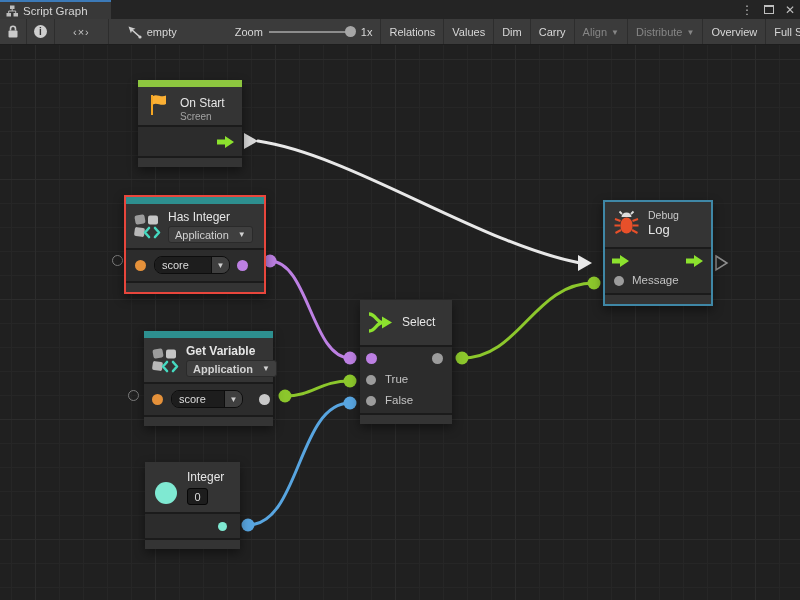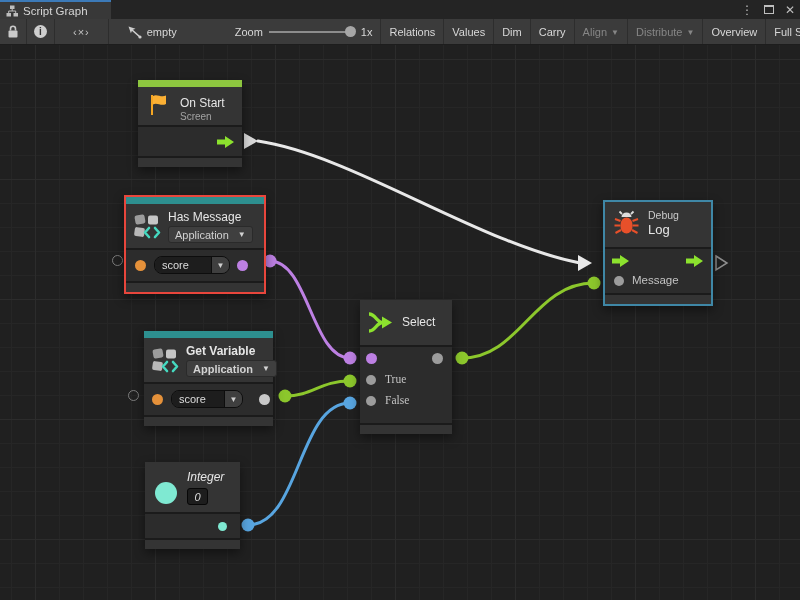--- a/index.html
+++ b/index.html
@@ -204,21 +204,21 @@
 
   <div class="node sel-red" style="left:124px; top:150px; width:142px;">
     <div class="strip strip-teal"></div>
     <div class="head" style="height:44px;">
       <svg width="27" height="26" viewBox="0 0 27 26" style="position:absolute; left:8px; top:9px;">
         <rect x="1" y="2" width="10" height="9" rx="2" fill="#9c9c9c" transform="rotate(-10 6 6.5)"></rect>
         <rect x="14" y="2.5" width="10" height="9" rx="2" fill="#c6c6c6"></rect>
         <rect x="0.5" y="14.5" width="10" height="9" rx="2" fill="#b8b8b8" transform="rotate(8 5.5 19)"></rect>
         <path d="M15 15 l-4 4.5 4 4.5 M21 15 l4 4.5 -4 4.5" stroke="#45d9c0" stroke-width="2.6" fill="none" stroke-linecap="round" stroke-linejoin="round"></path>
       </svg>
-      <span class="ntitle" style="top:6px;">Has Message</span>
+      <span class="ntitle" style="top:6px;">Has Integer</span>
       <div class="dd" style="left:42px; top:22px;">
         <span>Application</span>
           <span class="caret" style="top:0;">▼</span>
       </div>
     </div>
     <div class="gap"></div>
     <div class="row" style="height:31px;">
       <span class="dot" style="left:9px; top:10px; width:11px; height:11px; background:#e5913a;"></span>
       <div class="combo" style="left:28px; top:6px; width:76px;">
         <span class="field">score</span>
@@ -260,34 +260,34 @@
 
   <div class="node" style="left:360px; top:255px; width:92px;">
     <div class="head" style="height:45px;">
       <svg width="28" height="23" viewBox="0 0 28 23" style="position:absolute; left:7px; top:11px;">
         <path d="M2 3 C9 3 9 11.5 16 11.5 M2 20 C9 20 9 11.5 16 11.5" stroke="#8ce22e" stroke-width="3.4" fill="none"></path>
         <path d="M15 5.5 l10 6 -10 6 z" fill="#8ce22e"></path>
       </svg>
       <span class="ntitle" style="top:15px;">Select</span>
     </div>
     <div class="gap"></div>
-    <div class="row" style="height:76px;font-family:Liberation Serif, serif;">
+    <div class="row" style="height:66px;">
       <span class="dot" style="left:6px; top:6px; width:11px; height:11px; background:#bd80e3;"></span>
       <span class="dot" style="left:72px; top:6px; width:11px; height:11px; background:#9c9c9c;"></span>
       <span class="dot" style="left:6px; top:28px; width:10px; height:10px; background:#9c9c9c;"></span>
       <span class="portlabel" style="left:25px; top:26px;">True</span>
       <span class="dot" style="left:6px; top:49px; width:10px; height:10px; background:#9c9c9c;"></span>
       <span class="portlabel" style="left:25px; top:47px;">False</span>
     </div>
     <div class="gap"></div>
     <div class="foot"></div>
   </div>
 
   <div class="node" style="left:145px; top:417px; width:95px;">
-    <div class="head" style="height:50px;font-style:italic;">
+    <div class="head" style="height:50px;">
       <span class="dot" style="left:10px; top:20px; width:22px; height:22px; background:#7fe9d2;"></span>
       <span class="ntitle" style="left:42px; top:8px;">Integer</span>
       <div class="valuebox" style="left:42px; top:26px;">
         <span>0</span>
       </div>
     </div>
     <div class="gap"></div>
     <div class="row" style="height:24px;">
       <span class="dot" style="left:73px; top:8px; width:9px; height:9px; background:#7fe9d2;"></span>
     </div>

